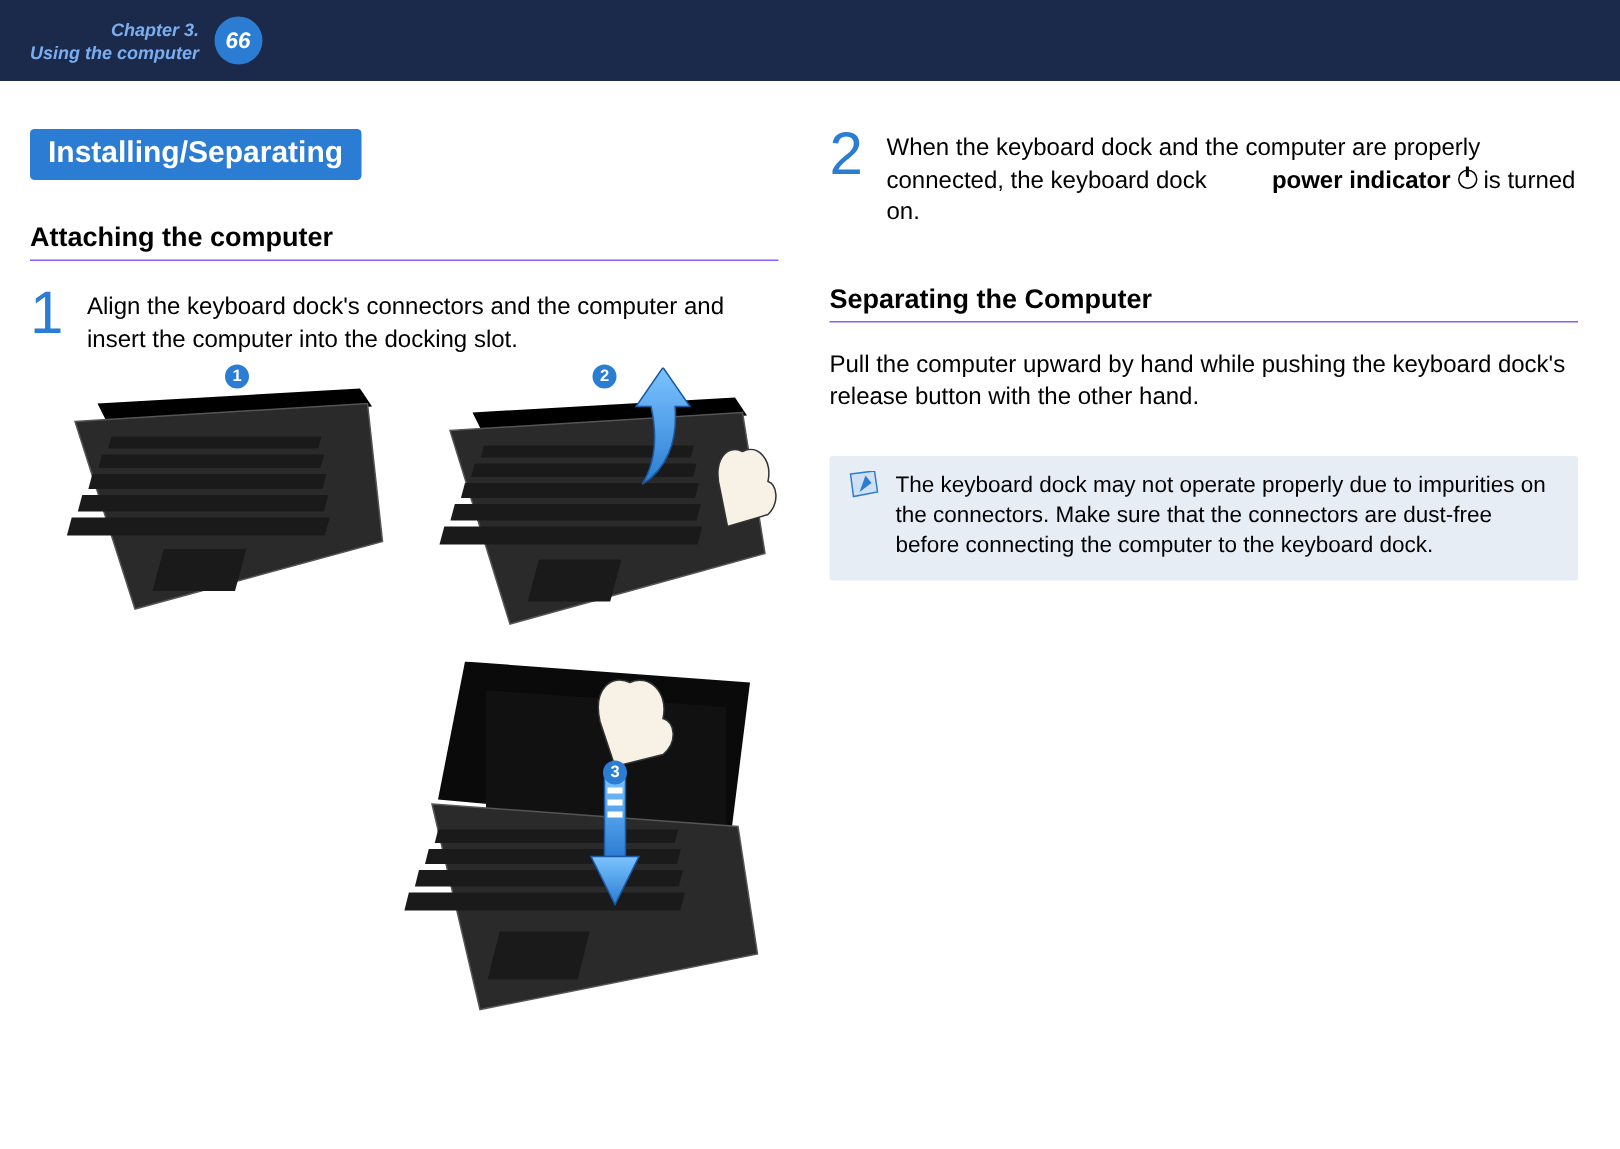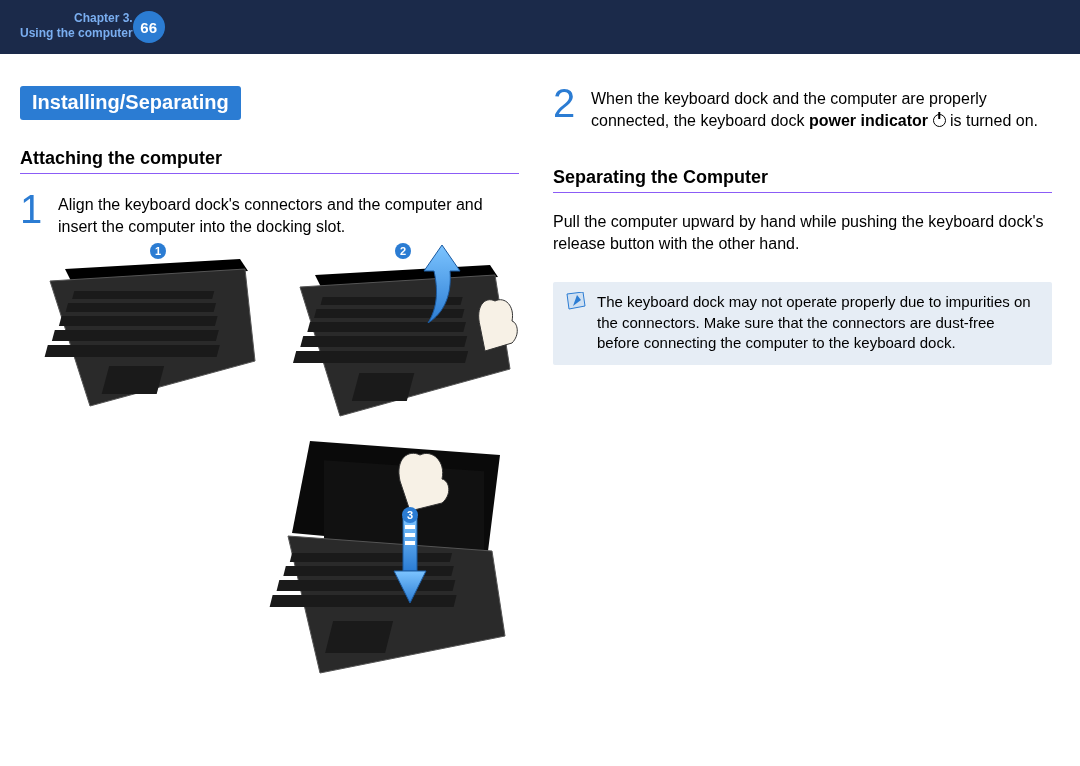--- a/index.html
+++ b/index.html
@@ -25,22 +25,23 @@
     font-size: 26px;
     font-weight: 700;
     letter-spacing: -0.3px;
   }
   .header-title .optional {
     font-size: 20px;
     font-weight: 600;
   }
   .header-right {
     display: flex;
-    align-items: flex-start;
-    gap: 0;
+    align-items: flex-end;
+    gap: 10px;
+    font-style: italic;
   }
   .chapter-info {
     text-align: right;
     font-size: 12px;
     font-weight: 700;
     line-height: 1.25;
     color: #7aaef0;
   }
   .page-circle {
     width: 32px;
@@ -91,21 +92,21 @@
     line-height: 0.85;
     color: #2b7cd3;
     font-weight: 400;
     min-width: 28px;
   }
   .numbered p {
     font-size: 16px;
     line-height: 1.35;
     padding-top: 2px;
   }
-  .numbered p b { font-weight: 700; }
+  .numbered p b { font-weight: 700; margin-left: 39px; }
   .power-icon {
     display: inline-block;
     width: 13px;
     height: 13px;
     border: 1.5px solid #000;
     border-radius: 50%;
     position: relative;
     vertical-align: -1px;
   }
   .power-icon::after {

